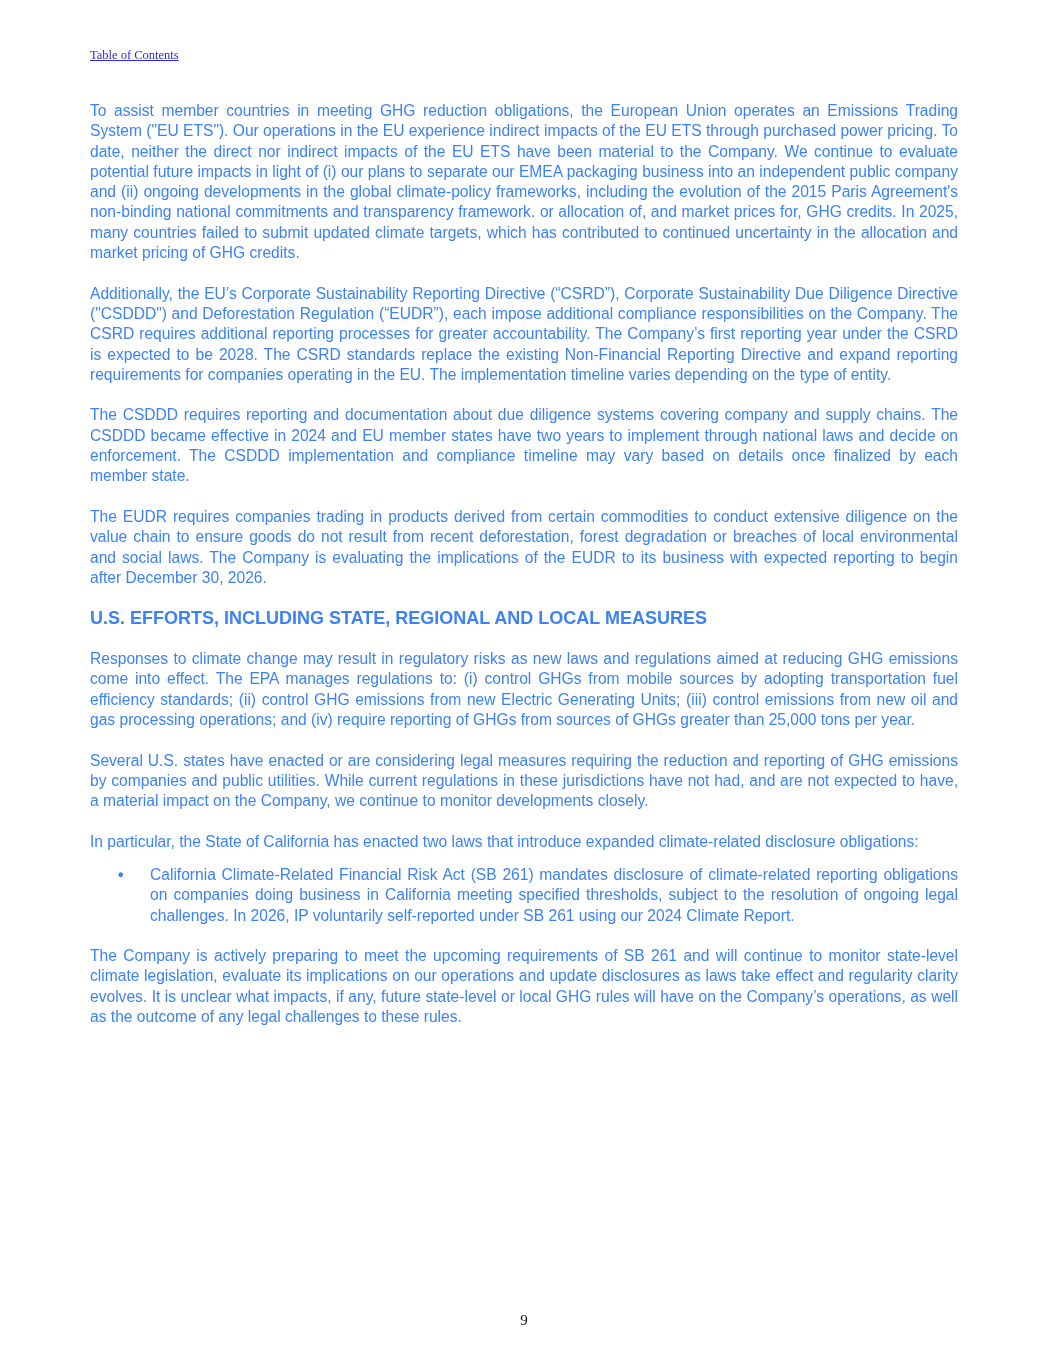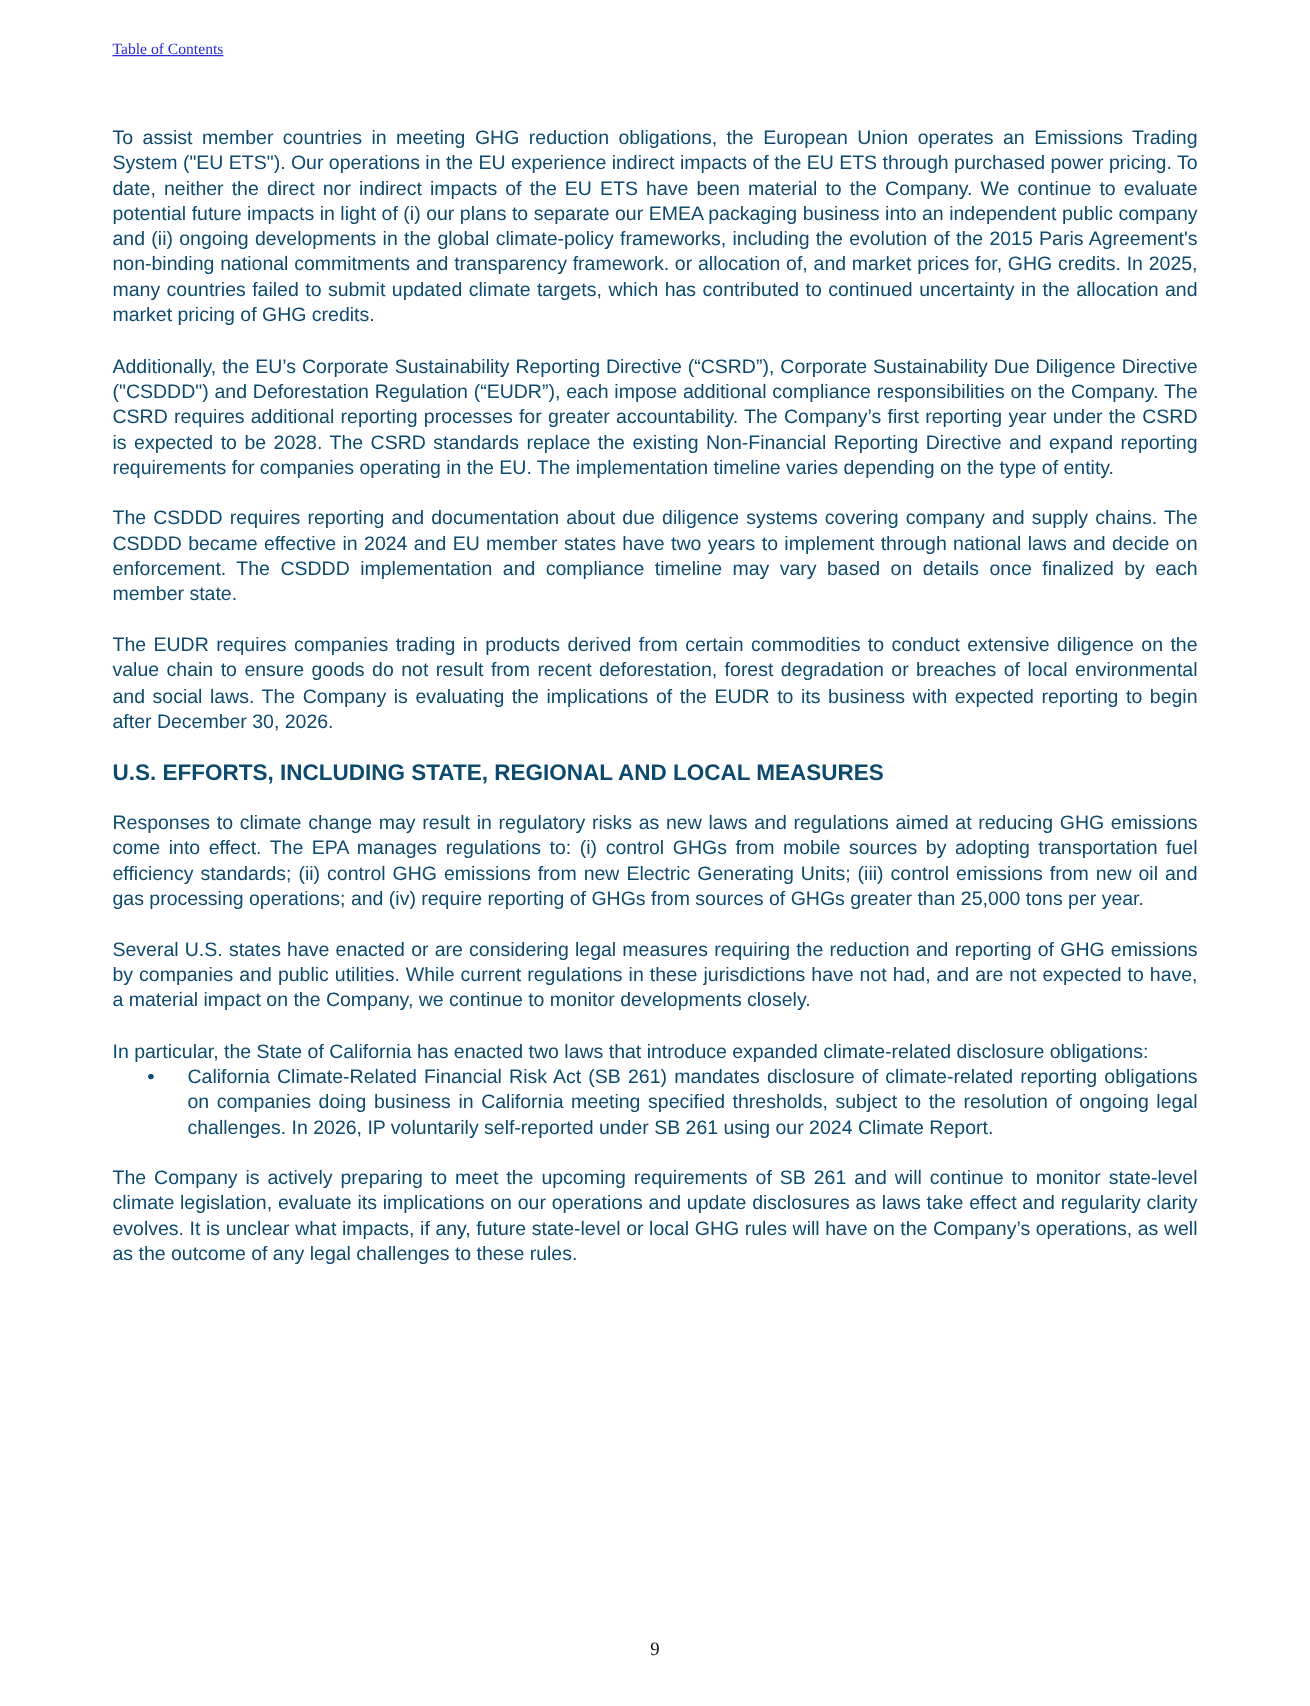--- a/index.html
+++ b/index.html
@@ -9,44 +9,44 @@
     }
     body {
       width: 1048px;
       height: 1365px;
       position: relative;
       overflow: hidden;
     }
     .toc-link {
       position: absolute;
       left: 90px;
-      top: 32px;
+      top: 48px;
       font-family: "Liberation Serif", serif;
       font-size: 12.5px;
       color: #1a0dab;
       color: #2b2bd0;
       text-decoration: underline;
       cursor: pointer;
     }
     .content {
       position: absolute;
       left: 90px;
       top: 101px;
       width: 868px;
       font-family: "Liberation Sans", sans-serif;
       font-size: 15.6px;
       line-height: 20.3px;
-      color: #0c4a6e;
+      color: #3b82f6;
     }
     .content p {
       margin: 0 0 20.3px 0;
       text-align: justify;
     }
     .content p.no-gap {
-      margin-bottom: 0;
+      margin-bottom: 13px;
     }
     .content h3 {
       margin: 0 0 20.3px 0;
       font-size: 18px;
       font-weight: bold;
       line-height: 20.3px;
     }
     .bullets {
       list-style: none;
       margin: 0 0 20.3px 0;

